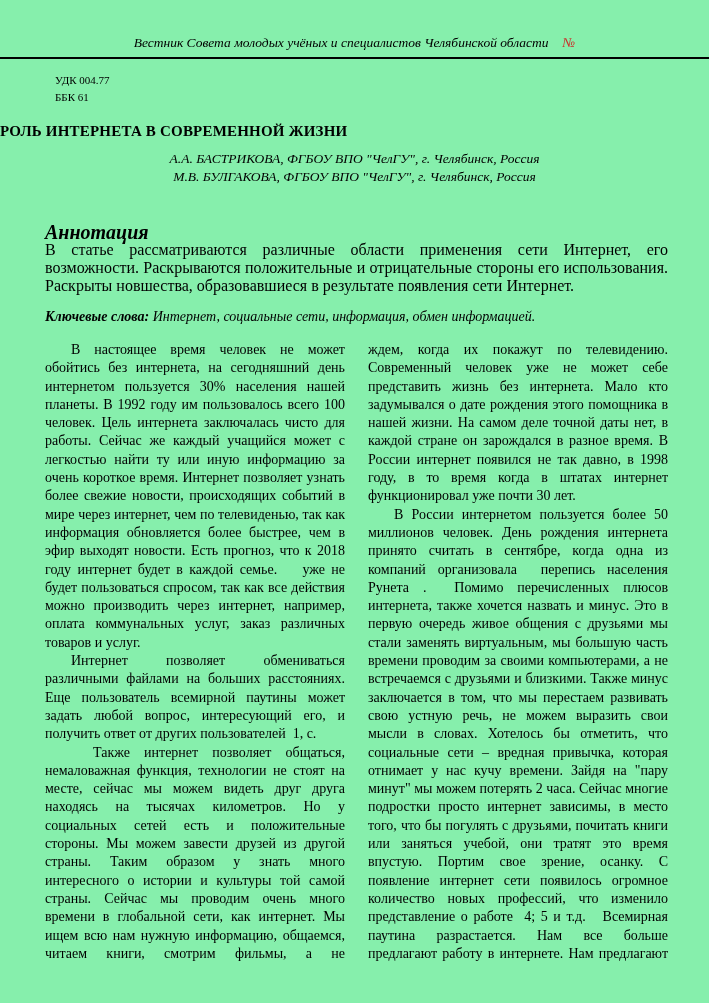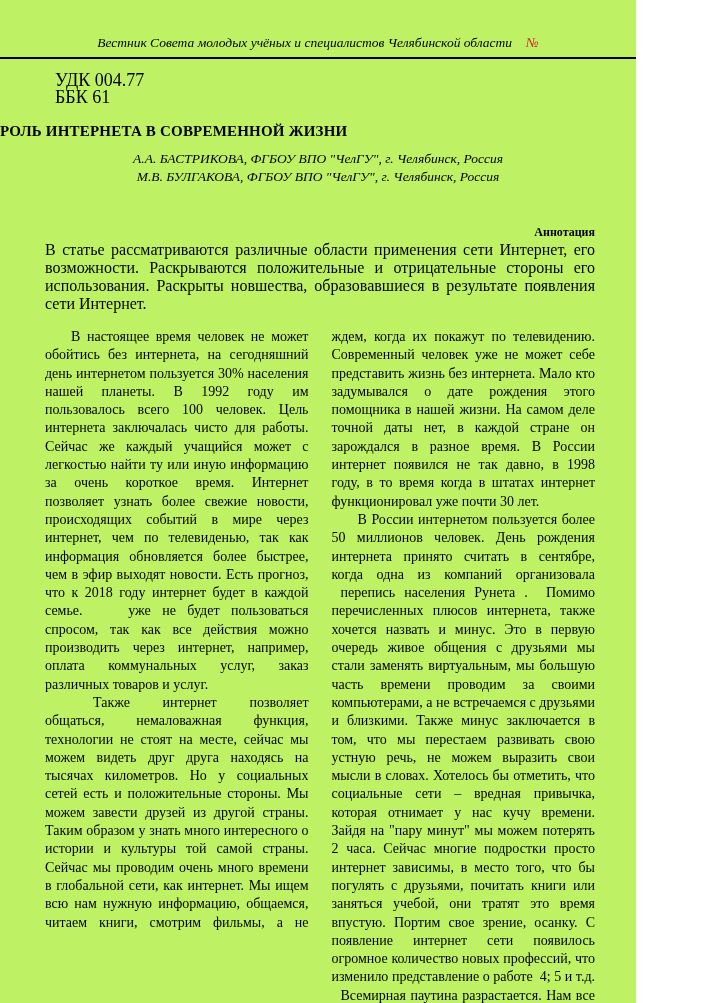--- a/index.html
+++ b/index.html
@@ -4,23 +4,23 @@
 <style>
   * { box-sizing: border-box; }
   html, body {
     margin: 0; padding: 0;
     background: #ffffff;
     color: #000000;
     font-family: "Liberation Serif", "DejaVu Serif", serif;
   }
   .page {
     position: relative;
-    width: 636px;
+    width: 709px;
     height: 1003px;
-    background: #bef264;
+    background: #86efac;
     overflow: hidden;
   }
   .journal-header {
     padding-top: 35px;
     text-align: center;
     font-style: italic;
     font-size: 13.5px;
     line-height: 16px;
     white-space: nowrap;
   }
@@ -29,44 +29,44 @@
     margin-left: 14px;
     font-style: italic;
   }
   .header-rule {
     border: none;
     border-top: 2px solid #000000;
     margin: 6px 0 0 0;
   }
   .udc-block {
     margin: 13px 0 0 55px;
-    font-size: 18px;
+    font-size: 11px;
     line-height: 17px;
   }
   .article-title {
     margin-top: 16px;
     text-align: left;
     font-weight: bold;
     font-size: 15px;
     line-height: 18px;
     letter-spacing: 0.2px;
   }
   .authors {
     margin-top: 10px;
     text-align: center;
     font-style: italic;
     font-size: 13.5px;
     line-height: 17.5px;
   }
   .abstract-heading {
     margin: 38px 41px 0 45px;
     font-weight: bold;
-    font-size: 12px;
+    font-style: italic;
+    font-size: 20px;
     line-height: 18px;
-    text-align: right;
   }
   .abstract-text {
     margin: 0 41px 0 45px;
     text-align: justify;
     font-size: 16px;
     line-height: 18px;
   }
   .keywords {
     margin: 13px 41px 0 45px;
     font-size: 14px;
@@ -114,24 +114,28 @@
   <div class="article-title">РОЛЬ ИНТЕРНЕТА В СОВРЕМЕННОЙ ЖИЗНИ</div>
 
   <div class="authors">
     <div>А.А. БАСТРИКОВА, ФГБОУ ВПО "ЧелГУ", г. Челябинск, Россия</div>
     <div>М.В. БУЛГАКОВА, ФГБОУ ВПО "ЧелГУ", г. Челябинск, Россия</div>
   </div>
 
   <div class="abstract-heading">Аннотация</div>
   <div class="abstract-text">В статье рассматриваются различные области применения сети Интернет, его возможности. Раскрываются положительные и отрицательные стороны его использования. Раскрыты новшества, образовавшиеся в результате появления сети Интернет.</div>
 
+  <div class="keywords">
+    <span class="kw-label">Ключевые слова:</span><span> Интернет, социальные сети, информация, обмен информацией.</span>
+  </div>
 
   <div class="columns">
     <div class="col">
       <p class="indent">В настоящее время человек не может обойтись без интернета, на сегодняшний день интернетом пользуется 30% населения нашей планеты. В 1992 году им пользовалось всего 100 человек. Цель интернета заключалась чисто для работы. Сейчас же каждый учащийся может с легкостью найти ту или иную информацию за очень короткое время. Интернет позволяет узнать более свежие новости, происходящих событий в мире через интернет, чем по телевиденью, так как информация обновляется более быстрее, чем в эфир выходят новости. Есть прогноз, что к 2018 году интернет будет в каждой семье. &nbsp;&nbsp;&nbsp;уже не будет пользоваться спросом, так как все действия можно производить через интернет, например, оплата коммунальных услуг, заказ различных товаров и услуг.</p>
+      <p class="indent">Интернет позволяет обмениваться различными файлами на больших расстояниях. Еще пользователь всемирной паутины может задать любой вопрос, интересующий его, и получить ответ от других пользователей &nbsp;1, с.</p>
       <p class="indent-lg continues">Также интернет позволяет общаться, немаловажная функция, технологии не стоят на месте, сейчас мы можем видеть друг друга находясь на тысячах километров. Но у социальных сетей есть и положительные стороны. Мы можем завести друзей из другой страны. Таким образом у знать много интересного о истории и культуры той самой страны. Сейчас мы проводим очень много времени в глобальной сети, как интернет. Мы ищем всю нам нужную информацию, общаемся, читаем книги, смотрим фильмы, а не</p>
     </div>
     <div class="col">
       <p>ждем, когда их покажут по телевидению. Современный человек уже не может себе представить жизнь без интернета. Мало кто задумывался о дате рождения этого помощника в нашей жизни. На самом деле точной даты нет, в каждой стране он зарождался в разное время. В России интернет появился не так давно, в 1998 году, в то время когда в штатах интернет функционировал уже почти 30 лет.</p>
       <p class="indent continues">В России интернетом пользуется более 50 миллионов человек. День рождения интернета принято считать в сентябре, когда одна из компаний организовала &nbsp;перепись населения Рунета&nbsp;. &nbsp;Помимо перечисленных плюсов интернета, также хочется назвать и минус. Это в первую очередь живое общения с друзьями мы стали заменять виртуальным, мы большую часть времени проводим за своими компьютерами, а не встречаемся с друзьями и близкими. Также минус заключается в том, что мы перестаем развивать свою устную речь, не можем выразить свои мысли в словах. Хотелось бы отметить, что социальные сети – вредная привычка, которая отнимает у нас кучу времени. Зайдя на "пару минут" мы можем потерять 2 часа. Сейчас многие подростки просто интернет зависимы, в место того, что бы погулять с друзьями, почитать книги или заняться учебой, они тратят это время впустую. Портим свое зрение, осанку. С появление интернет сети появилось огромное количество новых профессий, что изменило представление о работе &nbsp;4; 5 и т.д. &nbsp;&nbsp;Всемирная паутина разрастается. Нам все больше предлагают работу в интернете. Нам предлагают</p>
     </div>
   </div>
 
 </div>
 

